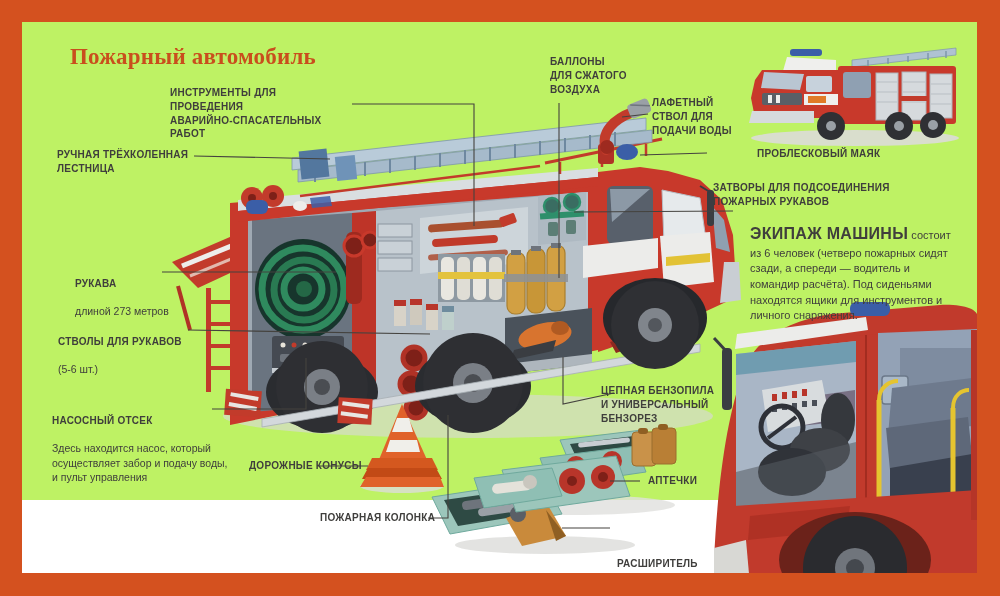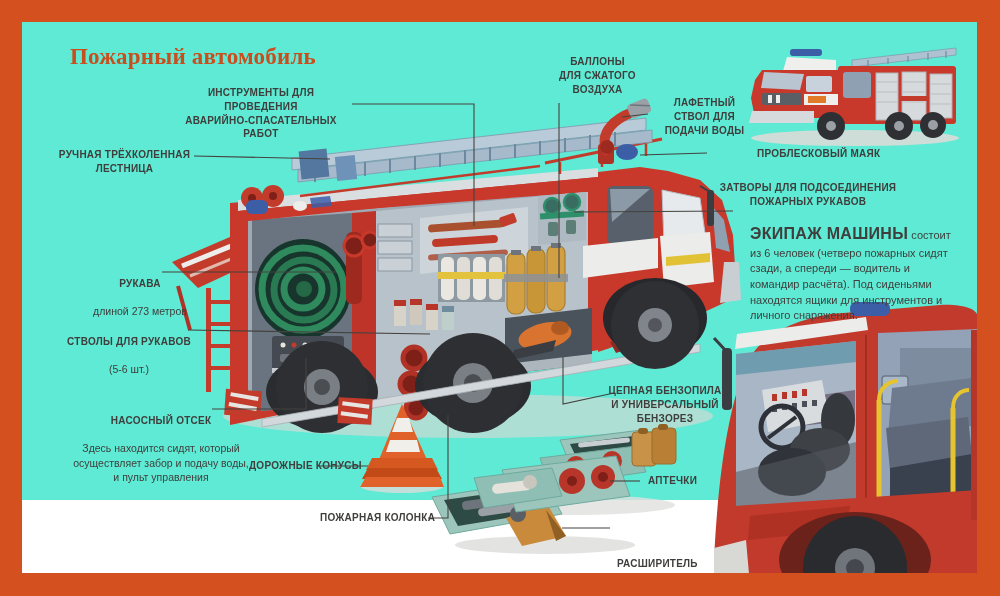--- a/index.html
+++ b/index.html
@@ -1,32 +1,32 @@
 <!DOCTYPE html>
 <html><head>
 <meta charset="utf-8">
 <style>
   html,body{margin:0;padding:0;}
   body{width:1000px;height:596px;position:relative;background:#ffffff;overflow:hidden;
        font-family:"Liberation Sans",sans-serif;}
-  #poster{position:absolute;inset:0;width:1000px;height:500px;background:#5eead4;}
+  #poster{position:absolute;inset:0;width:1000px;height:500px;background:#bef264;}
   
   .frame{position:absolute;background:#D4511F;z-index:10;}
   #frame-top{left:0;top:0;width:1000px;height:22px;}
   #frame-left{left:0;top:0;width:22px;height:596px;}
   #frame-right{left:977px;top:0;width:23px;height:596px;}
   #frame-bottom{left:0;top:573px;width:1000px;height:23px;}
   
   .title{position:absolute;left:70px;top:44px;z-index:4;
          font-family:"Liberation Serif",serif;font-weight:bold;font-size:23px;
          color:#C94E1D;letter-spacing:.2px;}
   
   .lbl{position:absolute;z-index:4;color:#3F3E3C;font-weight:bold;font-size:10px;
        line-height:1.38;letter-spacing:.25px;white-space:pre-line;}
-  .center{text-align:center;}
+  .center{text-align:left;}
   .desc{font-weight:normal;font-size:10.5px;letter-spacing:0;}
   .crew{position:absolute;z-index:4;color:#3F3E3C;font-size:11px;line-height:1.42;
         font-weight:normal;}
   .crew b{font-size:16px;letter-spacing:.3px;}
   svg{position:absolute;left:0;top:0;z-index:1;}
   #leaders{z-index:3;}
 </style>
 </head>
 <body>
 
@@ -465,21 +465,21 @@
     <div class="desc">длиной 273 метров</div>
   </div>
 
   <div class="lbl center" style="left:58px;top:321px;width:142px;">
     <div>СТВОЛЫ ДЛЯ РУКАВОВ</div>
     <div class="desc">(5-6 шт.)</div>
   </div>
 
   <div class="lbl center" style="left:52px;top:400px;width:218px;">
     <div>НАСОСНЫЙ ОТСЕК</div>
-    <div class="desc">Здесь находится сидят, который
+    <div class="desc">Здесь находится насос, который
 осуществляет забор и подачу воды,
 и пульт управления</div>
   </div>
 
   <div class="lbl" style="left:222px;top:459px;width:120px;margin-left:27px;">ДОРОЖНЫЕ КОНУСЫ</div>
 
   <div class="lbl" style="left:320px;top:511px;width:130px;">ПОЖАРНАЯ КОЛОНКА</div>
 
   <div class="lbl center" style="left:601px;top:384px;width:128px;">ЦЕПНАЯ БЕНЗОПИЛА
 И УНИВЕРСАЛЬНЫЙ

